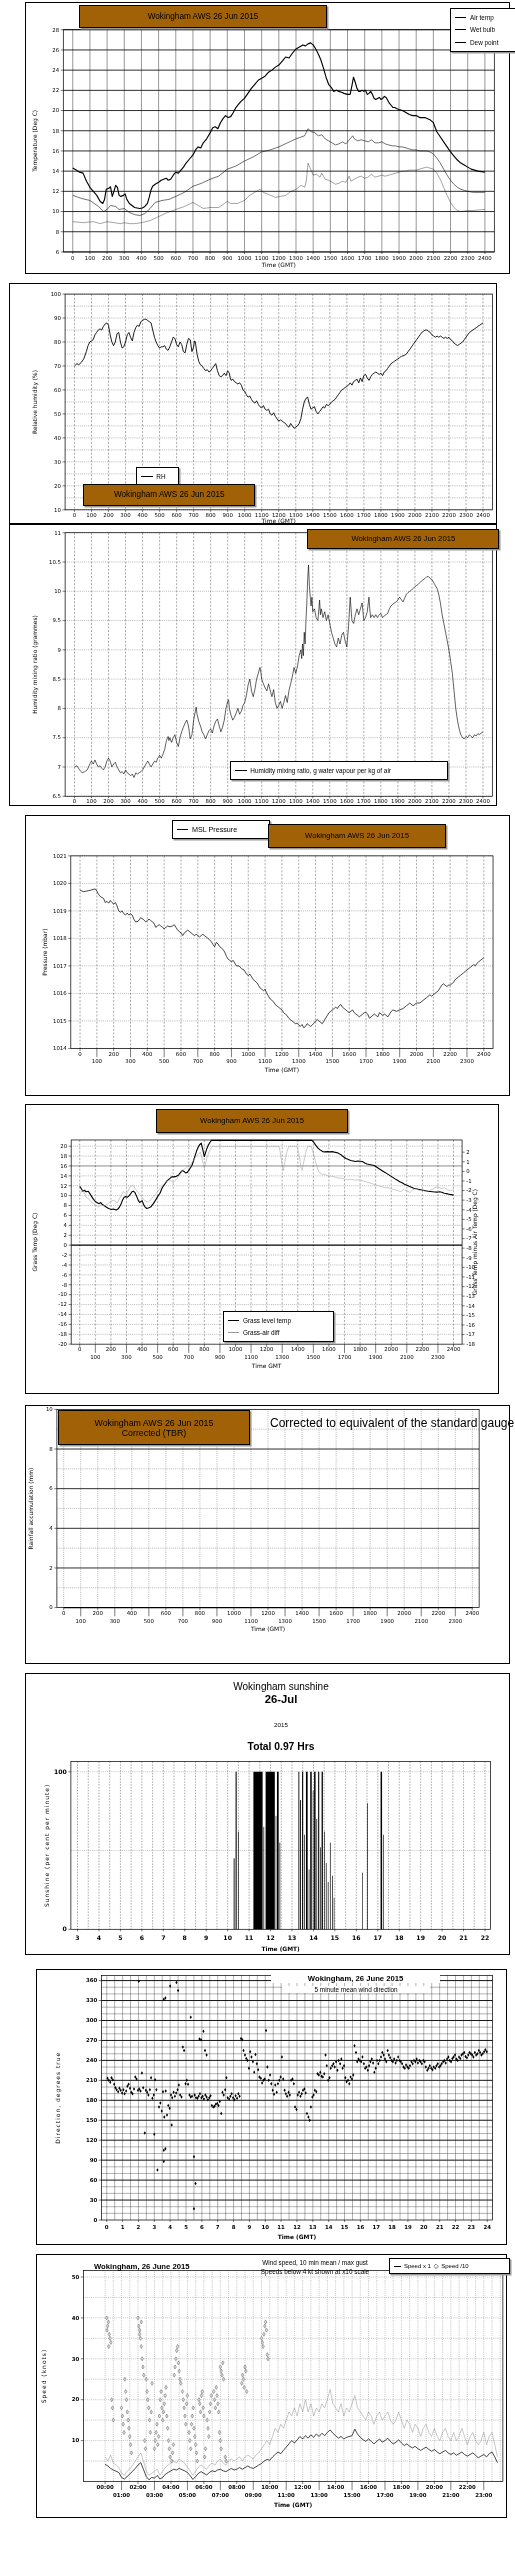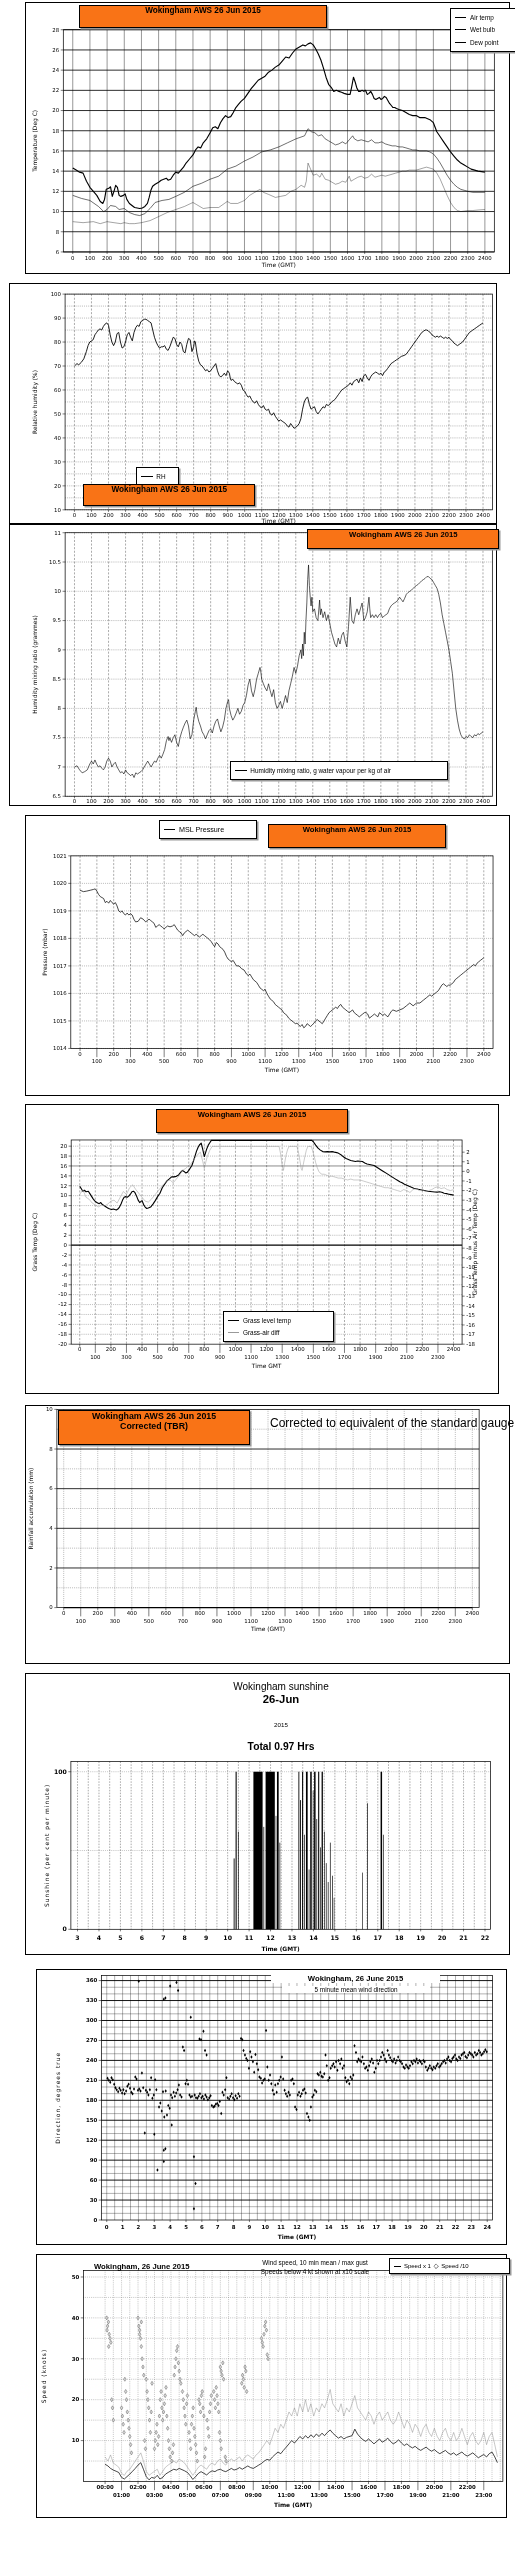--- a/index.html
+++ b/index.html
@@ -1,19 +1,19 @@
 <!DOCTYPE html>
 <html style="font-size:8.2px"><head>
 <meta charset="utf-8">
 <style>
   html,body{margin:0;padding:0;background:#fff}
   #page{position:relative;width:515px;height:2576px;background:#fff;font-family:"DejaVu Sans",sans-serif;color:#000;overflow:hidden}
   .chart{position:absolute;background:#fff;border:1px solid #000;box-sizing:border-box}
   .chart svg{position:absolute;left:0;top:0}
-  .tbox{position:absolute;background:#f97316;border:1px solid #000;box-shadow:1.5px 1.5px 0 #999;display:flex;flex-direction:column;align-items:center;font-weight:bold;font-size:8.2px;text-align:center;font-family:"Liberation Sans",sans-serif;z-index:3}
+  .tbox{position:absolute;background:#a16207;border:1px solid #000;box-shadow:1.5px 1.5px 0 #999;display:flex;flex-direction:column;align-items:center;justify-content:center;font-weight:normal;font-size:8.2px;text-align:center;font-family:"Liberation Sans",sans-serif;z-index:3}
   .lbox{position:absolute;background:#fff;border:0.8px solid #000;box-shadow:1.5px 1.5px 0 #999;padding:2.1px 4.1px;font-size:6.4px;font-family:"Liberation Sans",sans-serif;z-index:3}
   .lrow{display:flex;align-items:center;gap:3.6px;min-height:12.4px;white-space:nowrap}
   .ls{display:inline-block;width:11.3px;flex:none}
   .s3{border-top:1.5px solid #000}.s2{border-top:1px solid #000}.s15{border-top:0.8px solid #000}.s1{border-top:0.5px solid #000}.sg{border-top:0.5px solid #999}
   .flt{position:absolute;z-index:3;font-family:"Liberation Sans",sans-serif}
   .ctr{text-align:center}
   .wbg{background:#fff;padding:0 2.1px}
   .dia{font-size:6.7px}
 </style>
 </head>
@@ -514,21 +514,21 @@
         <text x="791.0239043824702" y="480" text-anchor="middle" font-size="10.5" fill="#000" font-family="DejaVu Sans, sans-serif">2100</text>
         <line x1="823.6932270916335" y1="451" x2="823.6932270916335" y2="456" stroke="#000" stroke-width="1"></line>
         <text x="823.6932270916335" y="465" text-anchor="middle" font-size="10.5" fill="#000" font-family="DejaVu Sans, sans-serif">2200</text>
         <line x1="856.3625498007968" y1="451" x2="856.3625498007968" y2="468" stroke="#000" stroke-width="1"></line>
         <text x="856.3625498007968" y="480" text-anchor="middle" font-size="10.5" fill="#000" font-family="DejaVu Sans, sans-serif">2300</text>
         <line x1="889.0318725099602" y1="451" x2="889.0318725099602" y2="456" stroke="#000" stroke-width="1"></line>
         <text x="889.0318725099602" y="465" text-anchor="middle" font-size="10.5" fill="#000" font-family="DejaVu Sans, sans-serif">2400</text>
         <text x="40" y="264" text-anchor="middle" font-size="11.5" fill="#000" font-family="DejaVu Sans, sans-serif" transform="rotate(-90 40 264)">Pressure (mbar)</text>
         <text x="497" y="497" text-anchor="middle" font-size="11.5" fill="#000" font-family="DejaVu Sans, sans-serif">Time (GMT)</text>
       </svg>
-    <div class="lbox" style="left:133px;top:4.1px;width:88px">
+    <div class="lbox" style="left:146px;top:4.1px;width:88px">
       <div class="lrow">
           <span class="ls s3"></span>
           <span style="font-size:7.2px">MSL Pressure</span>
         </div>
     </div>
     <div class="tbox" style="left:242px;top:8.2px;width:176px;height:21.6px;font-size:7.7px">
         <span>Wokingham AWS 26 Jun 2015</span>
       </div>
   </section>
 
@@ -962,21 +962,21 @@
         <line x1="808.25" y1="496" x2="808.25" y2="500" stroke="#000" stroke-width="1"></line>
         <text x="808.25" y="516" text-anchor="middle" font-size="12" fill="#000" font-family="DejaVu Sans, sans-serif" font-weight="bold">20</text>
         <line x1="849.9166666666666" y1="496" x2="849.9166666666666" y2="500" stroke="#000" stroke-width="1"></line>
         <text x="849.9166666666666" y="516" text-anchor="middle" font-size="12" fill="#000" font-family="DejaVu Sans, sans-serif" font-weight="bold">21</text>
         <line x1="891.5833333333334" y1="496" x2="891.5833333333334" y2="500" stroke="#000" stroke-width="1"></line>
         <text x="891.5833333333334" y="516" text-anchor="middle" font-size="12" fill="#000" font-family="DejaVu Sans, sans-serif" font-weight="bold">22</text>
         <text x="45" y="333" text-anchor="middle" font-size="11.5" fill="#000" font-family="DejaVu Sans, sans-serif" transform="rotate(-90 45 333)" style="letter-spacing: 2px;">Sunshine (per cent per minute)</text>
         <text x="494.5" y="538" text-anchor="middle" font-size="11.5" fill="#000" font-family="DejaVu Sans, sans-serif" font-weight="bold">Time (GMT)</text>
       </svg>
     <div class="flt ctr" style="left:49px;top:7.2px;width:412px;font-size:10px">Wokingham sunshine</div>
-    <div class="flt ctr" style="left:49px;top:18.5px;width:412px;font-size:11.3px;font-weight:bold">26-Jun</div>
+    <div class="flt ctr" style="left:49px;top:18.5px;width:412px;font-size:11.3px;font-weight:bold">26-Jul</div>
     <div class="flt ctr" style="left:49px;top:47px;width:412px;font-size:6.2px">2015</div>
     <div class="flt ctr" style="left:49px;top:67px;width:412px;font-size:10.3px;font-weight:bold">Total 0.97 Hrs</div>
   </section>
 
   <section class="chart" style="left:36px;top:1969px;width:471px;height:276px">
     <svg width="469" height="274" viewBox="0 0 911 531">
         <line x1="135.47001620745544" y1="10" x2="135.47001620745544" y2="485" stroke="#000" stroke-width="0.6"></line>
         <line x1="150.8670988654781" y1="10" x2="150.8670988654781" y2="485" stroke="#000" stroke-width="0.6"></line>
         <line x1="166.2641815235008" y1="10" x2="166.2641815235008" y2="485" stroke="#000" stroke-width="0.6"></line>
         <line x1="181.6612641815235" y1="10" x2="181.6612641815235" y2="485" stroke="#000" stroke-width="0.6"></line>

